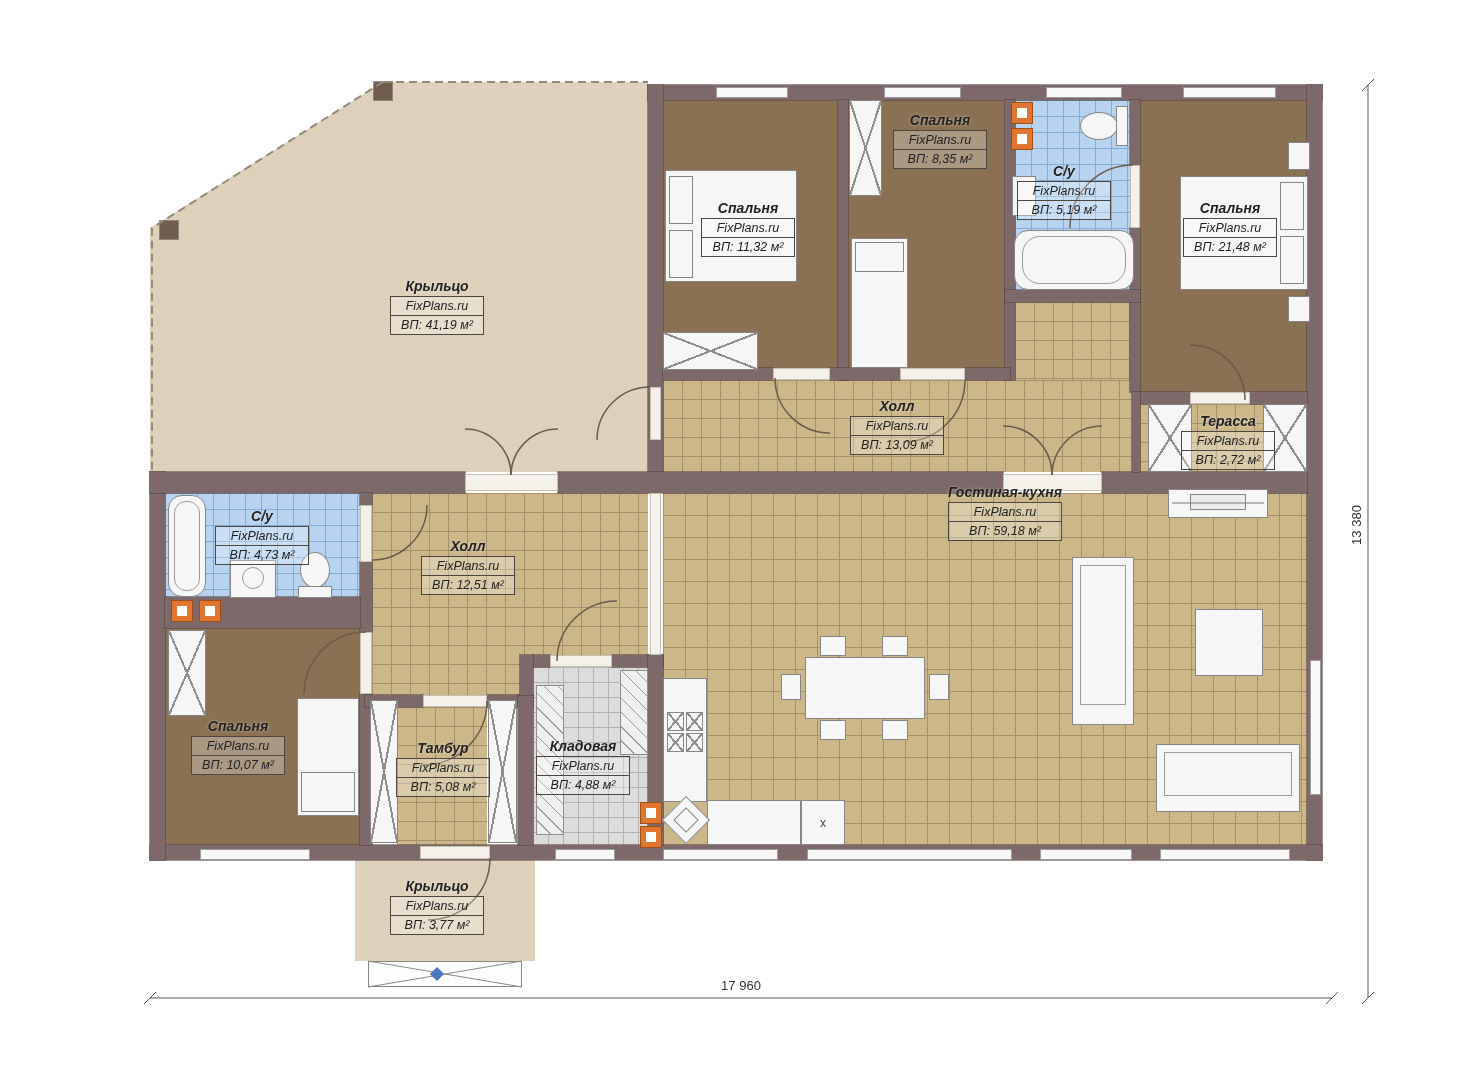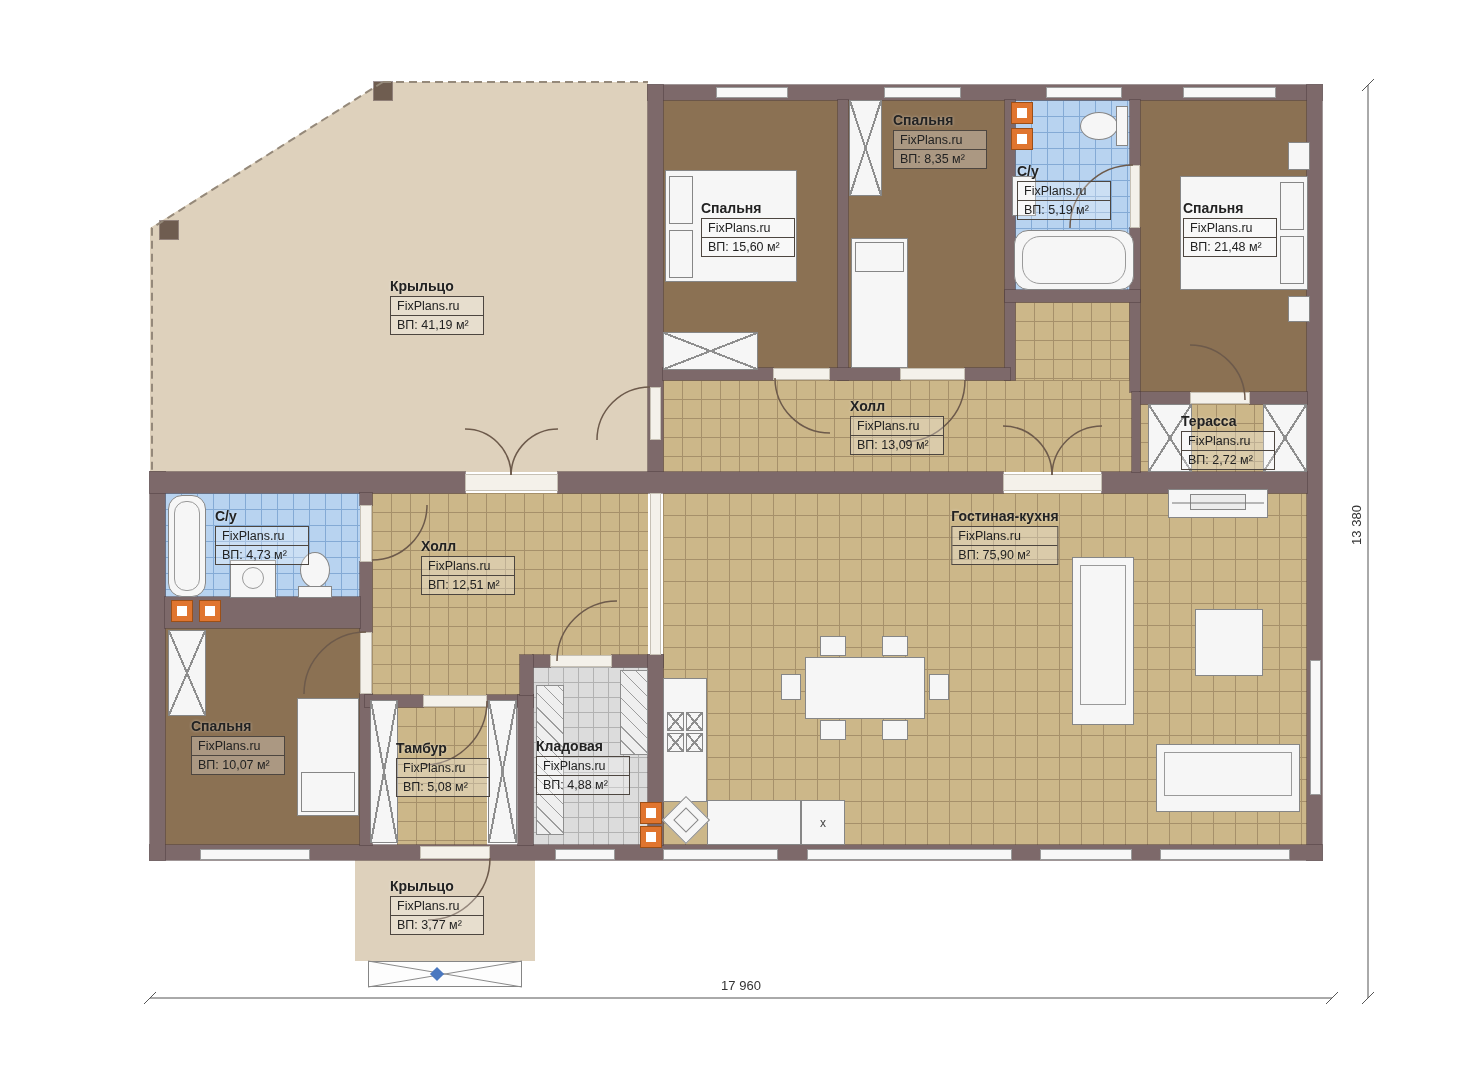--- a/index.html
+++ b/index.html
@@ -17,21 +17,21 @@
   .furn{position:absolute;background:#f6f6f6;border:1px solid #868686;box-sizing:border-box;}
   .inner{position:absolute;background:transparent;border:1px solid #9a9a9a;box-sizing:border-box;}
   .xbox{position:absolute;background:#f6f6f6;border:1px solid #868686;box-sizing:border-box;
     background-image:linear-gradient(to top right,transparent calc(50% - 1px),#8e8e8e calc(50% - 1px),#8e8e8e calc(50% + 1px),transparent calc(50% + 1px)),
                      linear-gradient(to bottom right,transparent calc(50% - 1px),#8e8e8e calc(50% - 1px),#8e8e8e calc(50% + 1px),transparent calc(50% + 1px));}
   .hatch{position:absolute;background-color:#efefef;border:1px solid #8e8e8e;box-sizing:border-box;
     background-image:repeating-linear-gradient(45deg,transparent 0 9px,#9d9d9d 9px 10px);}
   .vent{position:absolute;width:20px;height:20px;background:#fff;border:5px solid #e0752f;outline:1px solid #9c4f17;box-sizing:border-box;}
   .ellipse{border-radius:50%;}
   .round{border-radius:14px;}
-  .lbl{position:absolute;transform:translateX(-50%);text-align:left;color:#222;z-index:30;}
+  .lbl{position:absolute;transform:translateX(-50%);text-align:center;color:#222;z-index:30;font-style:italic;}
   .lbl .rl-name{font-weight:bold;font-size:14px;margin-bottom:2px;white-space:nowrap;text-shadow:0 0 3px rgba(255,255,255,.5);}
   .lbl .rl-box{border:1px solid #4d4640;background:rgba(255,255,255,.28);font-size:12.5px;min-width:92px;}
   .lbl .rl-brand{padding:2px 6px;border-bottom:1px solid #4d4640;white-space:nowrap;}
   .lbl .rl-area{padding:2px 6px;white-space:nowrap;}
   .dim{position:absolute;font-size:13px;color:#333;white-space:nowrap;z-index:40;}
   svg.overlay{position:absolute;left:0;top:0;z-index:25;pointer-events:none;}
   .stove-x{display:flex;align-items:center;justify-content:center;font-size:12px;color:#444;}
   .diam{position:absolute;box-sizing:border-box;border:1px solid #868686;background:#f6f6f6;transform:rotate(45deg);}
 </style>
 </head>
@@ -233,21 +233,21 @@
     <div class="rl-name">Крыльцо</div>
     <div class="rl-box">
       <div class="rl-brand">FixPlans.ru</div>
       <div class="rl-area">ВП: 41,19 м²</div>
     </div>
   </div>
   <div class="lbl" style="left:748px;top:200px;">
     <div class="rl-name">Спальня</div>
     <div class="rl-box">
       <div class="rl-brand">FixPlans.ru</div>
-      <div class="rl-area">ВП: 15,60 м²</div>
+      <div class="rl-area">ВП: 11,32 м²</div>
     </div>
   </div>
   <div class="lbl" style="left:940px;top:112px;">
     <div class="rl-name">Спальня</div>
     <div class="rl-box">
       <div class="rl-brand">FixPlans.ru</div>
       <div class="rl-area">ВП: 8,35 м²</div>
     </div>
   </div>
   <div class="lbl" style="left:1064px;top:163px;">
@@ -271,25 +271,25 @@
       <div class="rl-area">ВП: 13,09 м²</div>
     </div>
   </div>
   <div class="lbl" style="left:1228px;top:413px;">
     <div class="rl-name">Терасса</div>
     <div class="rl-box">
       <div class="rl-brand">FixPlans.ru</div>
       <div class="rl-area">ВП: 2,72 м²</div>
     </div>
   </div>
-  <div class="lbl" style="left:1005px;top:508px;">
+  <div class="lbl" style="left:1005px;top:484px;">
     <div class="rl-name">Гостиная-кухня</div>
     <div class="rl-box">
       <div class="rl-brand">FixPlans.ru</div>
-      <div class="rl-area">ВП: 75,90 м²</div>
+      <div class="rl-area">ВП: 59,18 м²</div>
     </div>
   </div>
   <div class="lbl" style="left:262px;top:508px;">
     <div class="rl-name">С/у</div>
     <div class="rl-box">
       <div class="rl-brand">FixPlans.ru</div>
       <div class="rl-area">ВП: 4,73 м²</div>
     </div>
   </div>
   <div class="lbl" style="left:468px;top:538px;">

